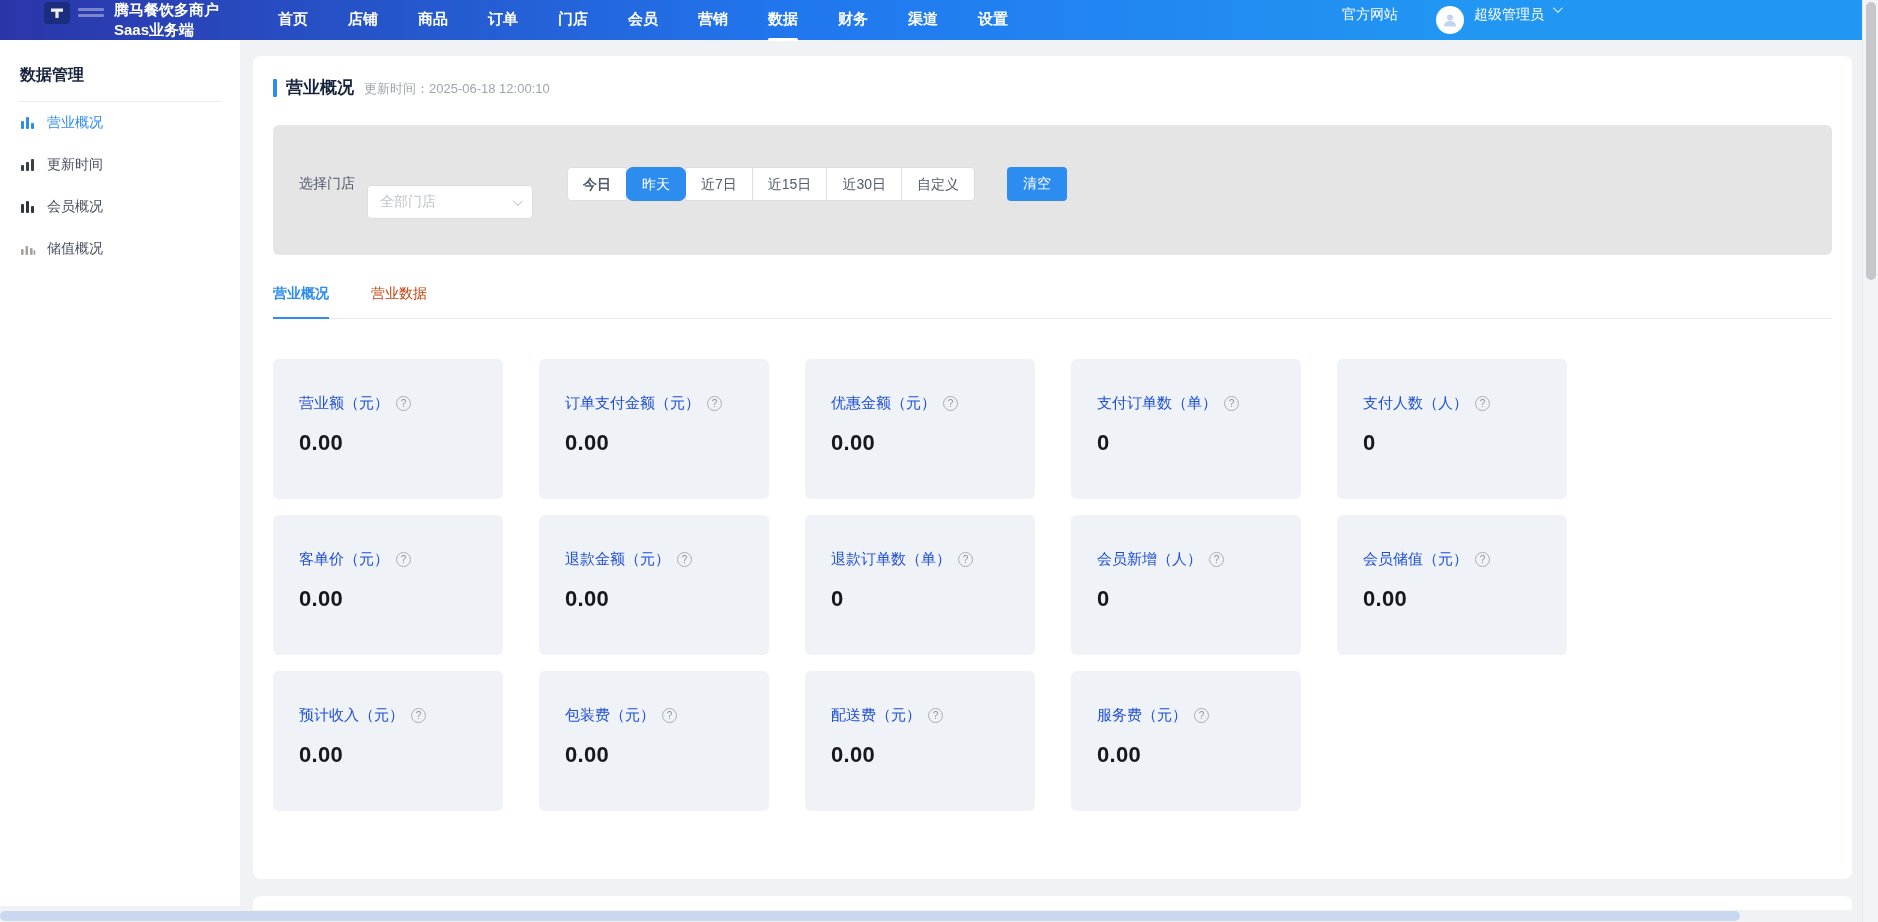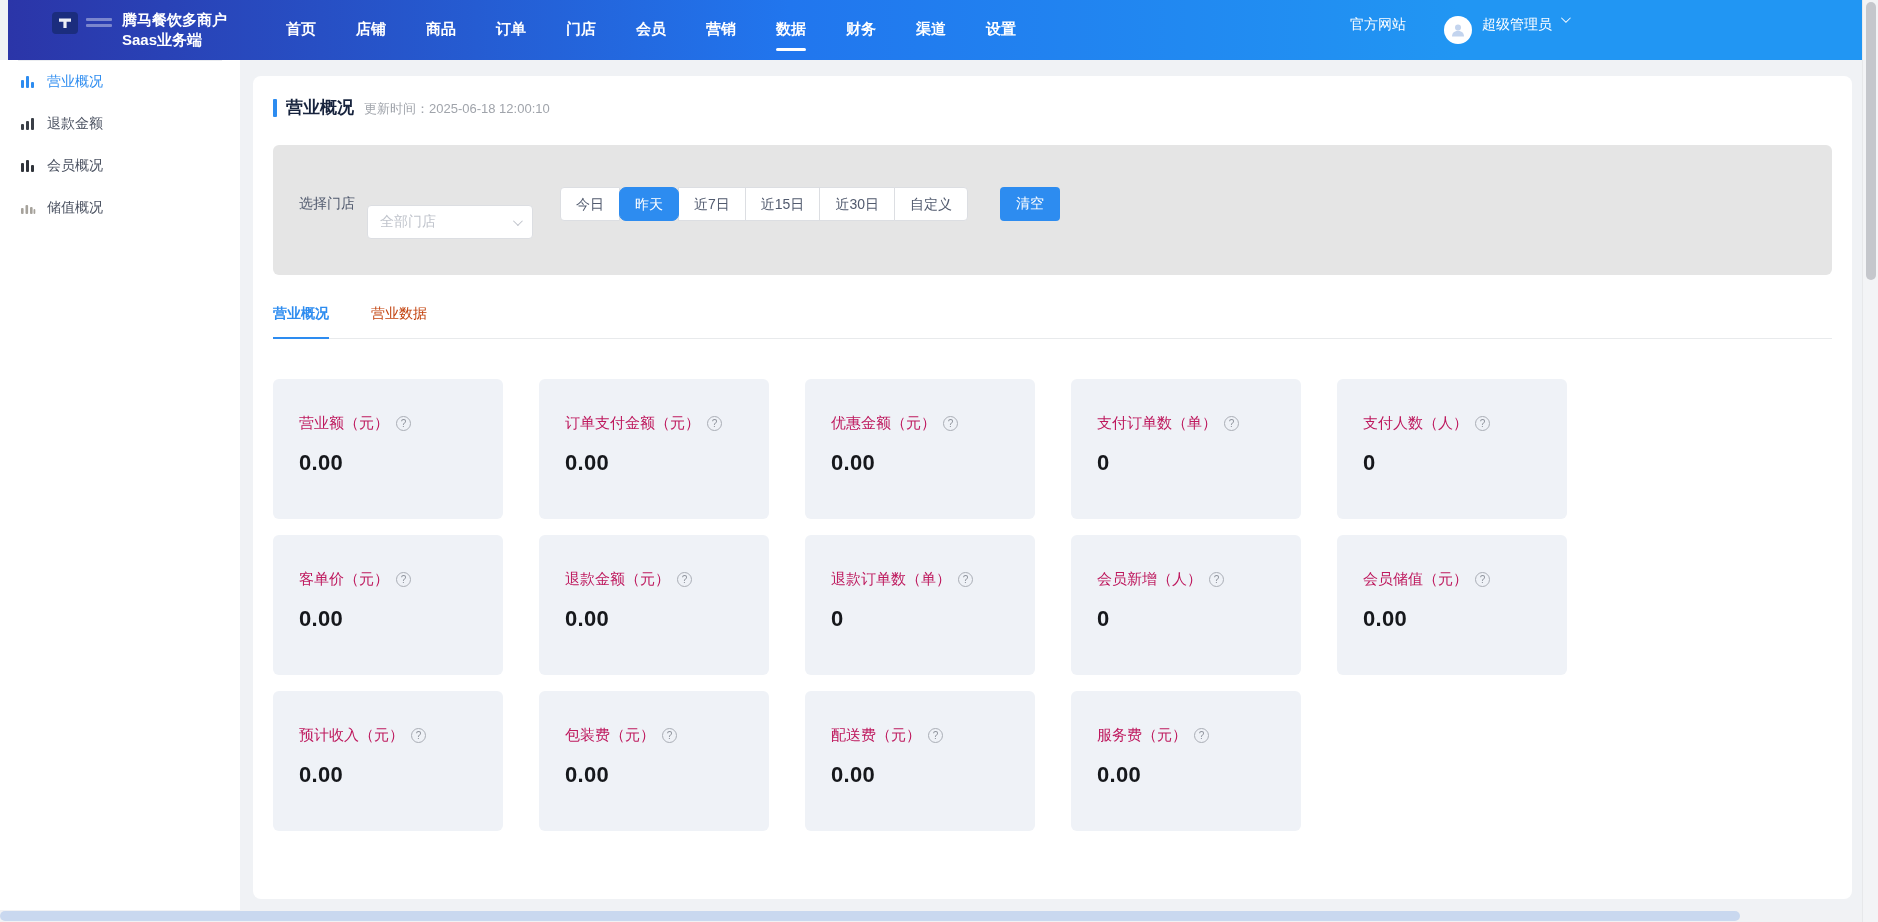--- a/index.html
+++ b/index.html
@@ -2,23 +2,23 @@
 <html><head>
 <meta charset="utf-8">
 <style>
   * { box-sizing: border-box; margin: 0; padding: 0; }
   html,body { width:1878px; height:922px; overflow:hidden;
     font-family:"Liberation Sans","DejaVu Sans",sans-serif;
     background:#f0f2f5; color:#17233d; }
   .page { width:1862px; height:922px; position:relative; }
 
   
-  .topnav { height:60px; width:1862px;
+  .topnav { height:40px; width:1862px;
     background:linear-gradient(to right,#2b35a8 0%,#2176ee 42%,#2196f3 78%);
-    display:flex; align-items:center; color:#fff;margin-left:8px; }
+    display:flex; align-items:center; color:#fff; }
   .logo { display:flex; align-items:flex-start; gap:8px; padding-left:44px; width:254px; flex:none; }
   .logo-mark { margin-top:2px; flex:none; }
   .logo-subtext { display:flex; flex-direction:column; gap:3px; margin-top:8px; }
   .logo-subtext i { display:block; width:26px; height:3px; background:rgba(255,255,255,.38); border-radius:1px; }
   .logo-title { font-size:15px; font-weight:bold; line-height:20px; width:176px; margin-left:2px; }
   .nav-items { display:flex; height:56px; margin-left:4px; list-style:none; }
   .nav-item { padding:0 20px; height:56px; line-height:54px; font-size:15px; font-weight:bold;
     position:relative; cursor:pointer; white-space:nowrap; }
   .nav-item.active::after { content:""; position:absolute; left:50%; transform:translateX(-50%);
     bottom:7px; width:30px; height:3px; background:#fff; border-radius:2px; }
@@ -57,35 +57,35 @@
   .filter-label { font-size:14px; color:#515a6e; margin-right:12px; white-space:nowrap; }
   .select { width:166px; height:34px; background:#fff; border:1px solid #dcdee2; border-radius:4px;
     display:flex; align-items:center; justify-content:space-between; padding:0 12px; cursor:pointer;margin-top:36px; }
   .select-placeholder { font-size:14px; color:#c0c4cc; }
   .chev-gray { width:7px; height:7px; border-right:1.4px solid #c0c4cc; border-bottom:1.4px solid #c0c4cc;
     transform:rotate(45deg) translateY(-2px); }
   .range-group { display:flex; margin-left:26px; }
   .range-btn { height:34px; line-height:32px; padding:0 15px; background:#fff;
     border:1px solid #dcdee2; font-size:14px; color:#515a6e; margin-left:-1px;
     cursor:pointer; white-space:nowrap; position:relative; }
-  .range-btn:first-child { border-radius:4px 0 0 4px; margin-left:1px; }
+  .range-btn:first-child { border-radius:4px 0 0 4px; margin-left:8px;font-weight:bold; }
   .range-btn:last-child { border-radius:0 4px 4px 0; }
   .range-btn.active { background:#2d8cf0; border-color:#2d8cf0; color:#fff; z-index:1;border-radius:7px; }
   .clear-btn { margin-left:32px; height:34px; padding:0 16px; background:#2d8cf0; color:#fff;
     border:none; border-radius:4px; font-size:14px; cursor:pointer; }
 
   
   .tabs { margin-top:30px; display:flex; gap:42px; border-bottom:1px solid #e8eaec; }
   .tab { font-size:14px; color:#c2410c; padding-bottom:14px; cursor:pointer; }
   .tab.active { color:#2d8cf0; font-weight:bold; border-bottom:2px solid #2d8cf0; margin-bottom:-1px; }
 
   
   .stats-grid { margin-top:40px; display:grid; grid-template-columns:repeat(5,230px); gap:16px 36px; }
   .stat-card { height:140px; background:#eff2f7; border-radius:6px; padding:35px 26px 0; }
-  .stat-label { font-size:15px; color:#be185d; display:flex; align-items:center; gap:7px; }
+  .stat-label { font-size:15px; color:#1d4ed8; display:flex; align-items:center; gap:7px; }
   .help-icon { width:15px; height:15px; border:1px solid #aaaeb6; border-radius:50%;
     color:#8d929b; font-size:10px; line-height:13px; text-align:center; flex:none; cursor:pointer; }
   .help-icon::after { content:"?"; }
   .stat-value { margin-top:17px; font-size:22px; font-weight:bold; color:#16181c; letter-spacing:.3px; }
 
   
   .v-scrollbar { position:fixed; top:0; right:0; width:16px; height:922px; background:#f3f4f6;
     border-left:1px solid #e7e8ea; z-index:20; }
   .v-thumb { position:absolute; top:2px; left:3px; width:10px; height:278px;
     background:#c5c7cc; border-radius:6px; cursor:pointer; }
@@ -132,36 +132,37 @@
         </svg>
       </span>
       <span class="user-name">超级管理员</span>
       <span class="chev-white"></span>
     </div>
   </div>
 
   <div class="layout">
 
     <div class="sidebar">
+      <div class="sidebar-title">数据管理</div>
       <div class="sidebar-divider"></div>
       <div class="sidebar-item active">
         <svg width="16" height="16" viewBox="0 0 16 16">
           <rect x="1" y="6" width="3" height="8" rx="1" fill="#2d8cf0"></rect>
             <rect x="6" y="2" width="3" height="12" rx="1" fill="#2d8cf0"></rect>
             <rect x="11" y="8" width="3" height="6" rx="1" fill="#2d8cf0"></rect>
         </svg>
         <span>营业概况</span>
       </div>
       <div class="sidebar-item">
         <svg width="16" height="16" viewBox="0 0 16 16">
           <rect x="1" y="8" width="3" height="6" rx="1" fill="#3a3f47"></rect>
             <rect x="6" y="5" width="3" height="9" rx="1" fill="#3a3f47"></rect>
             <rect x="11" y="2" width="3" height="12" rx="1" fill="#3a3f47"></rect>
         </svg>
-        <span>退款金额</span>
+        <span>更新时间</span>
       </div>
       <div class="sidebar-item">
         <svg width="16" height="16" viewBox="0 0 16 16">
           <rect x="1" y="5" width="3" height="9" rx="1" fill="#30343b"></rect>
             <rect x="6" y="2" width="3" height="12" rx="1" fill="#30343b"></rect>
             <rect x="11" y="7" width="3" height="7" rx="1" fill="#30343b"></rect>
         </svg>
         <span>会员概况</span>
       </div>
       <div class="sidebar-item">

